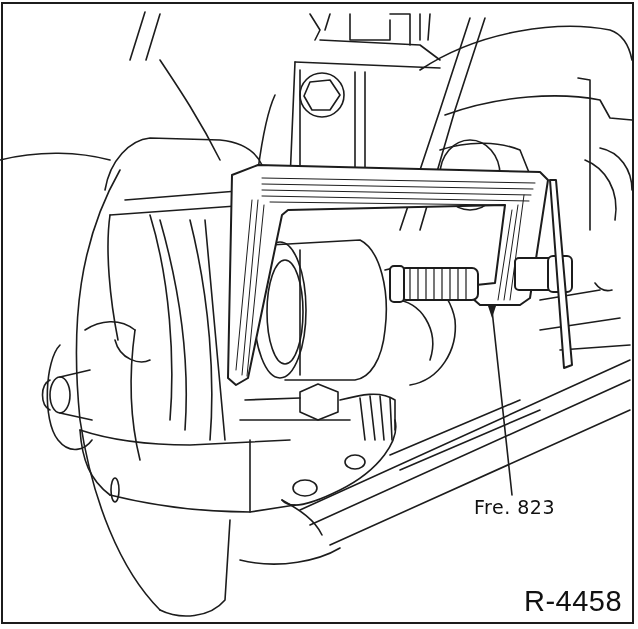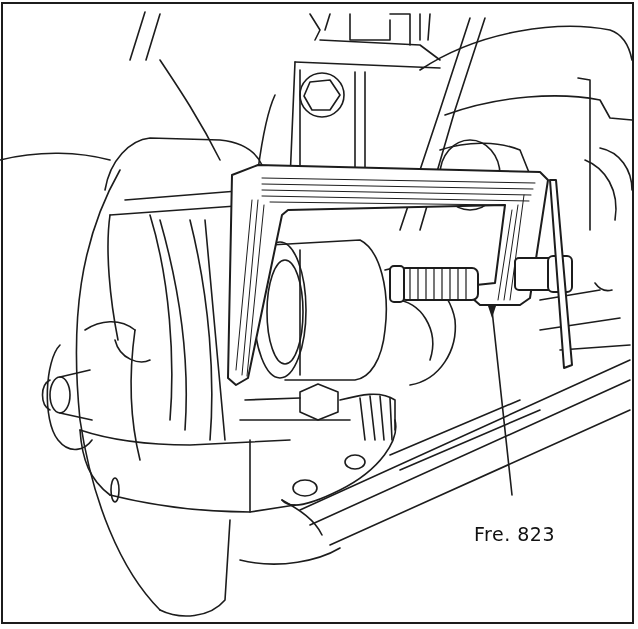--- a/index.html
+++ b/index.html
@@ -1,20 +1,20 @@
 <!DOCTYPE html>
 <html><head>
 <meta charset="utf-8">
 <style>
   html, body { margin: 0; padding: 0; background: #ffffff; }
   body { width: 638px; height: 629px; overflow: hidden; position: relative; font-family: "DejaVu Sans", sans-serif; }
   .frame { position: absolute; left: 0; top: 0; width: 638px; height: 629px; box-sizing: border-box; }
   .border { position: absolute; left: 1px; top: 2px; width: 633px; height: 622px; border: 2px solid #1c1c1c; box-sizing: border-box; }
   svg.art { position: absolute; left: 0; top: 0; }
-  .callout { position: absolute; left: 474px; top: 523px; font-family: "DejaVu Sans", sans-serif; font-size: 19px; color: #111; letter-spacing: 0.5px; }
+  .callout { position: absolute; left: 474px; top: 496px; font-family: "DejaVu Sans", sans-serif; font-size: 19px; color: #111; letter-spacing: 0.5px; }
   .fig-id { position: absolute; left: 524px; top: 585px; font-family: "Liberation Sans", sans-serif; font-size: 29px; color: #111; letter-spacing: 0.5px; }
 </style>
 </head>
 <body>
 
 <div class="frame">
   <div class="border"></div>
 
   <svg class="art" width="638" height="629" viewBox="0 0 638 629" fill="none" stroke="#1c1c1c" stroke-width="1.6" stroke-linecap="round" stroke-linejoin="round">
 
@@ -157,13 +157,14 @@
       <path d="M550 180 L556 180 L572 365 L564 368 Z" fill="#ffffff"></path>
     </g>
 
     <g>
       <path d="M492 310 L512 495" stroke-width="1.6"></path>
       <polygon points="488,306 496,306 492,318" fill="#1c1c1c" stroke="none"></polygon>
     </g>
   </svg>
 
   <div class="callout">Fre. 823</div>
+  <div class="fig-id">R-4458</div>
 </div>
 
 </body></html>

